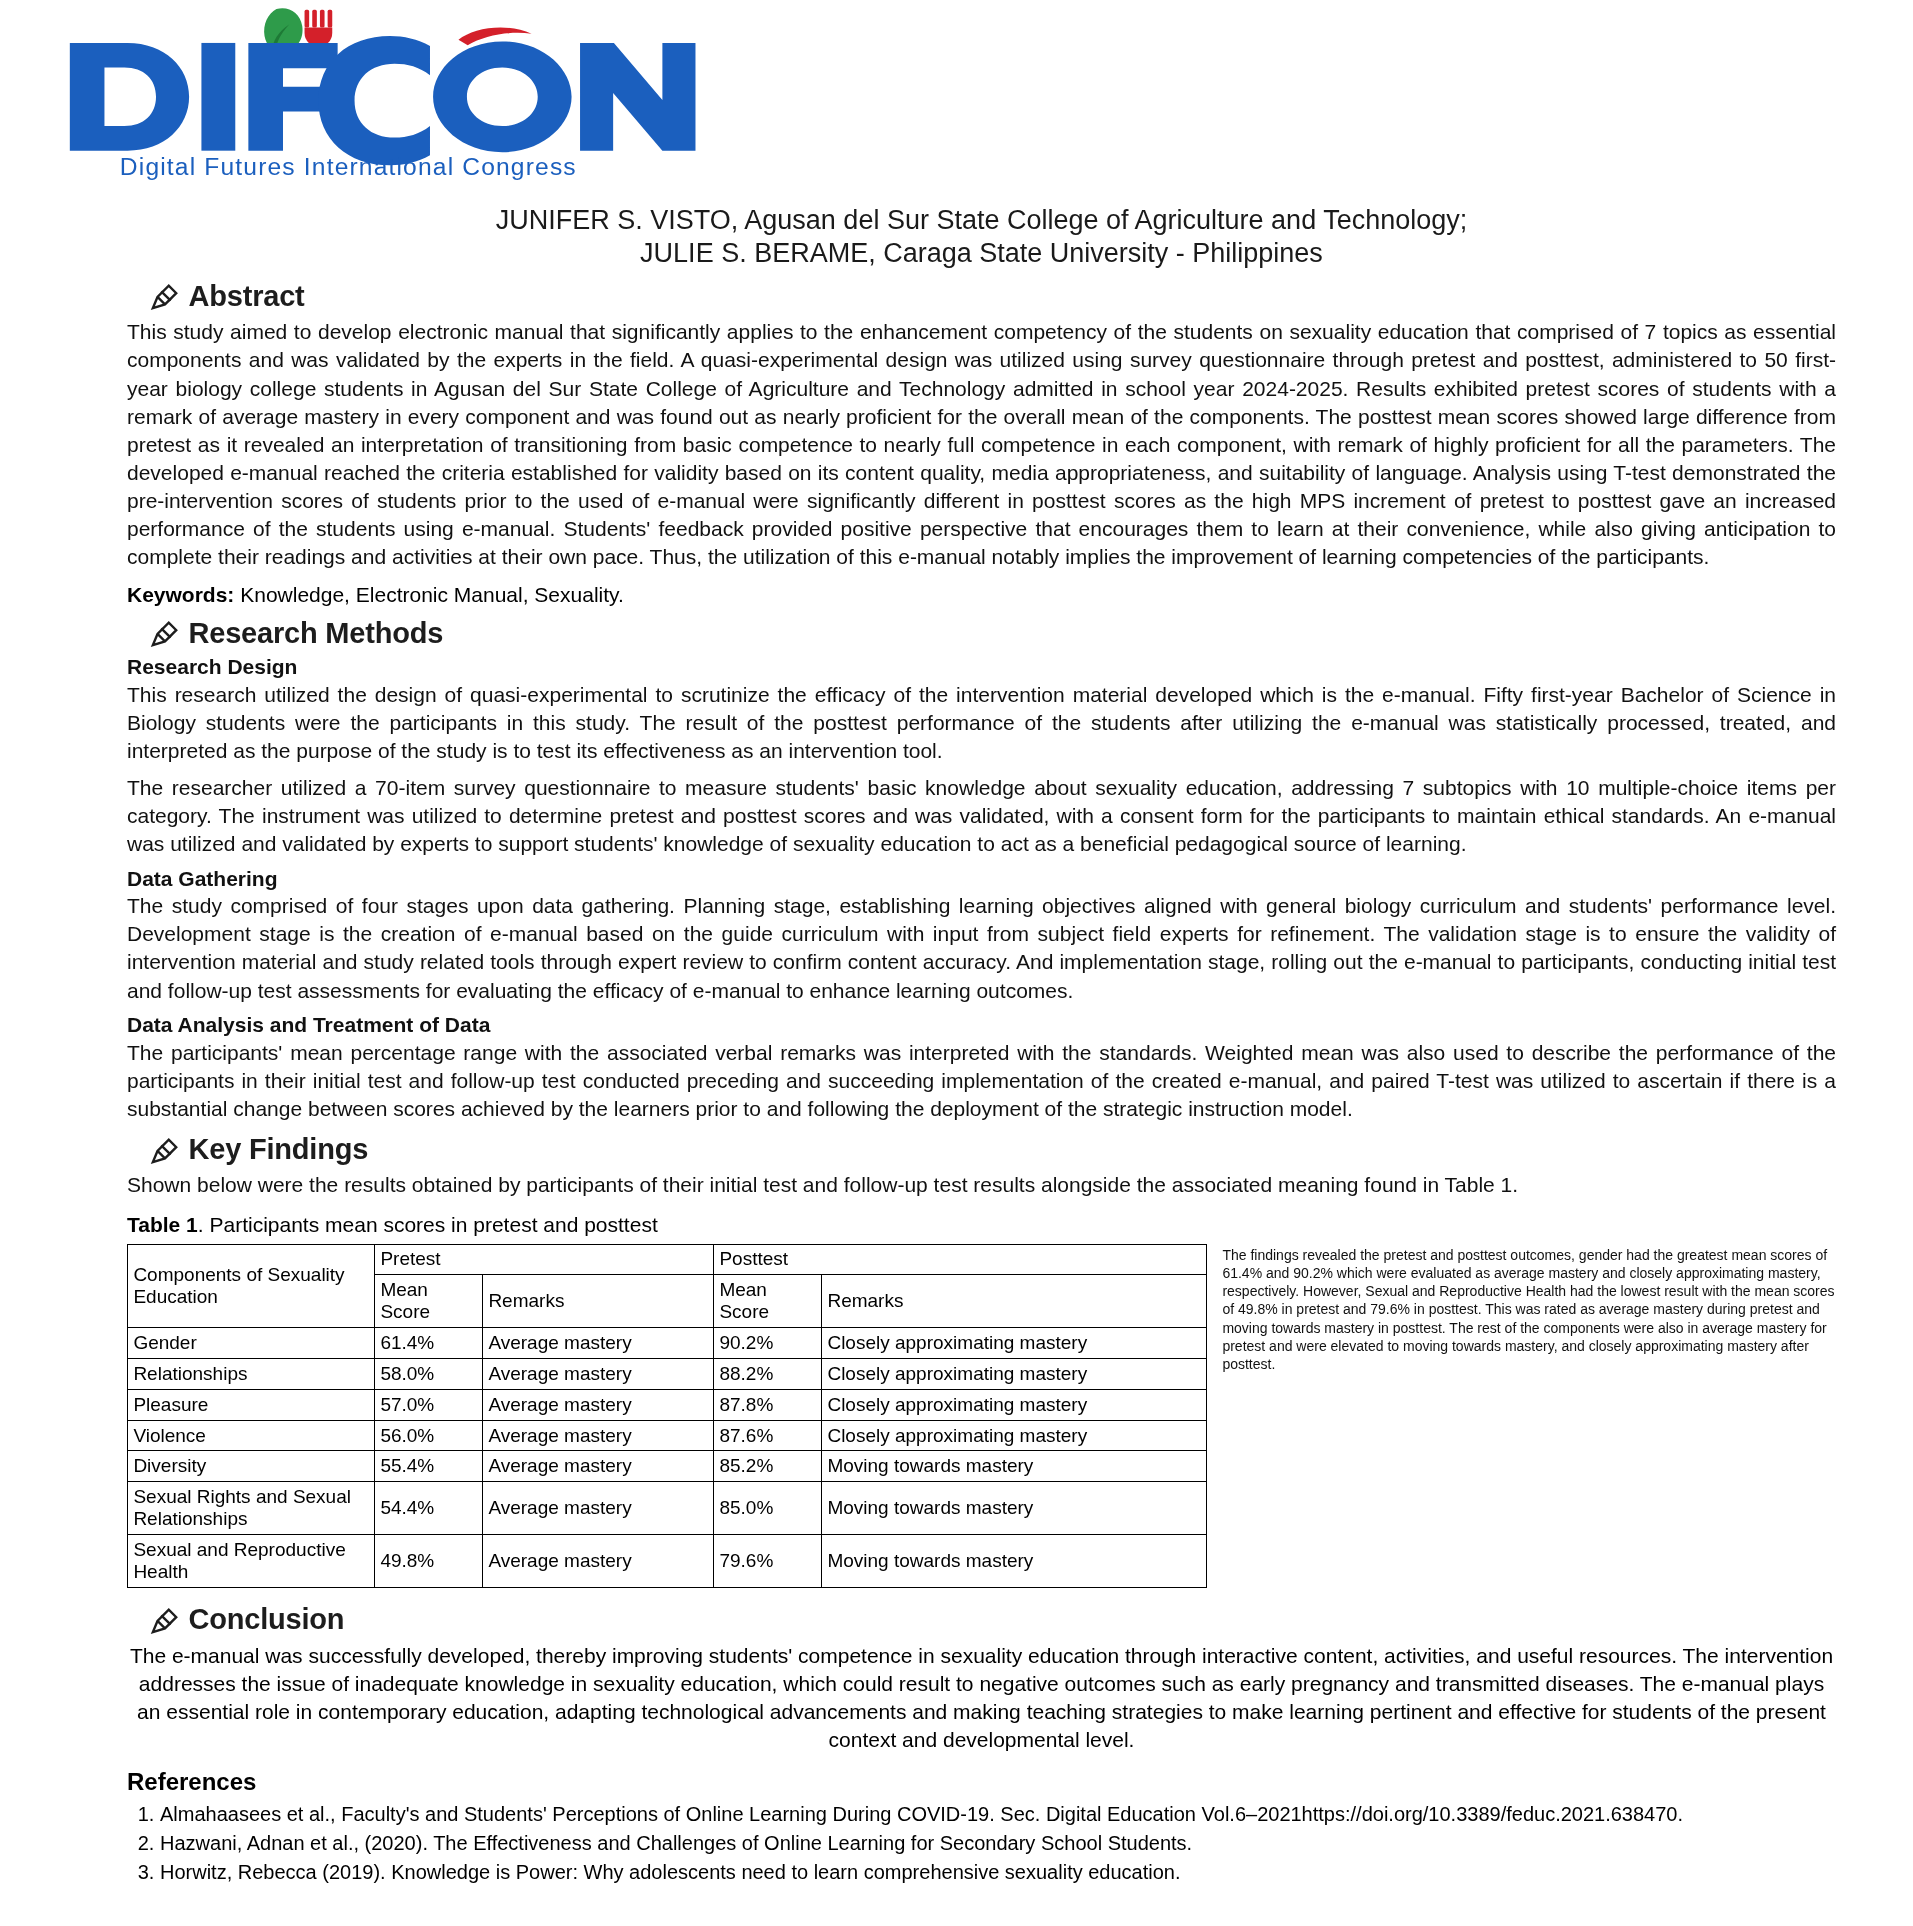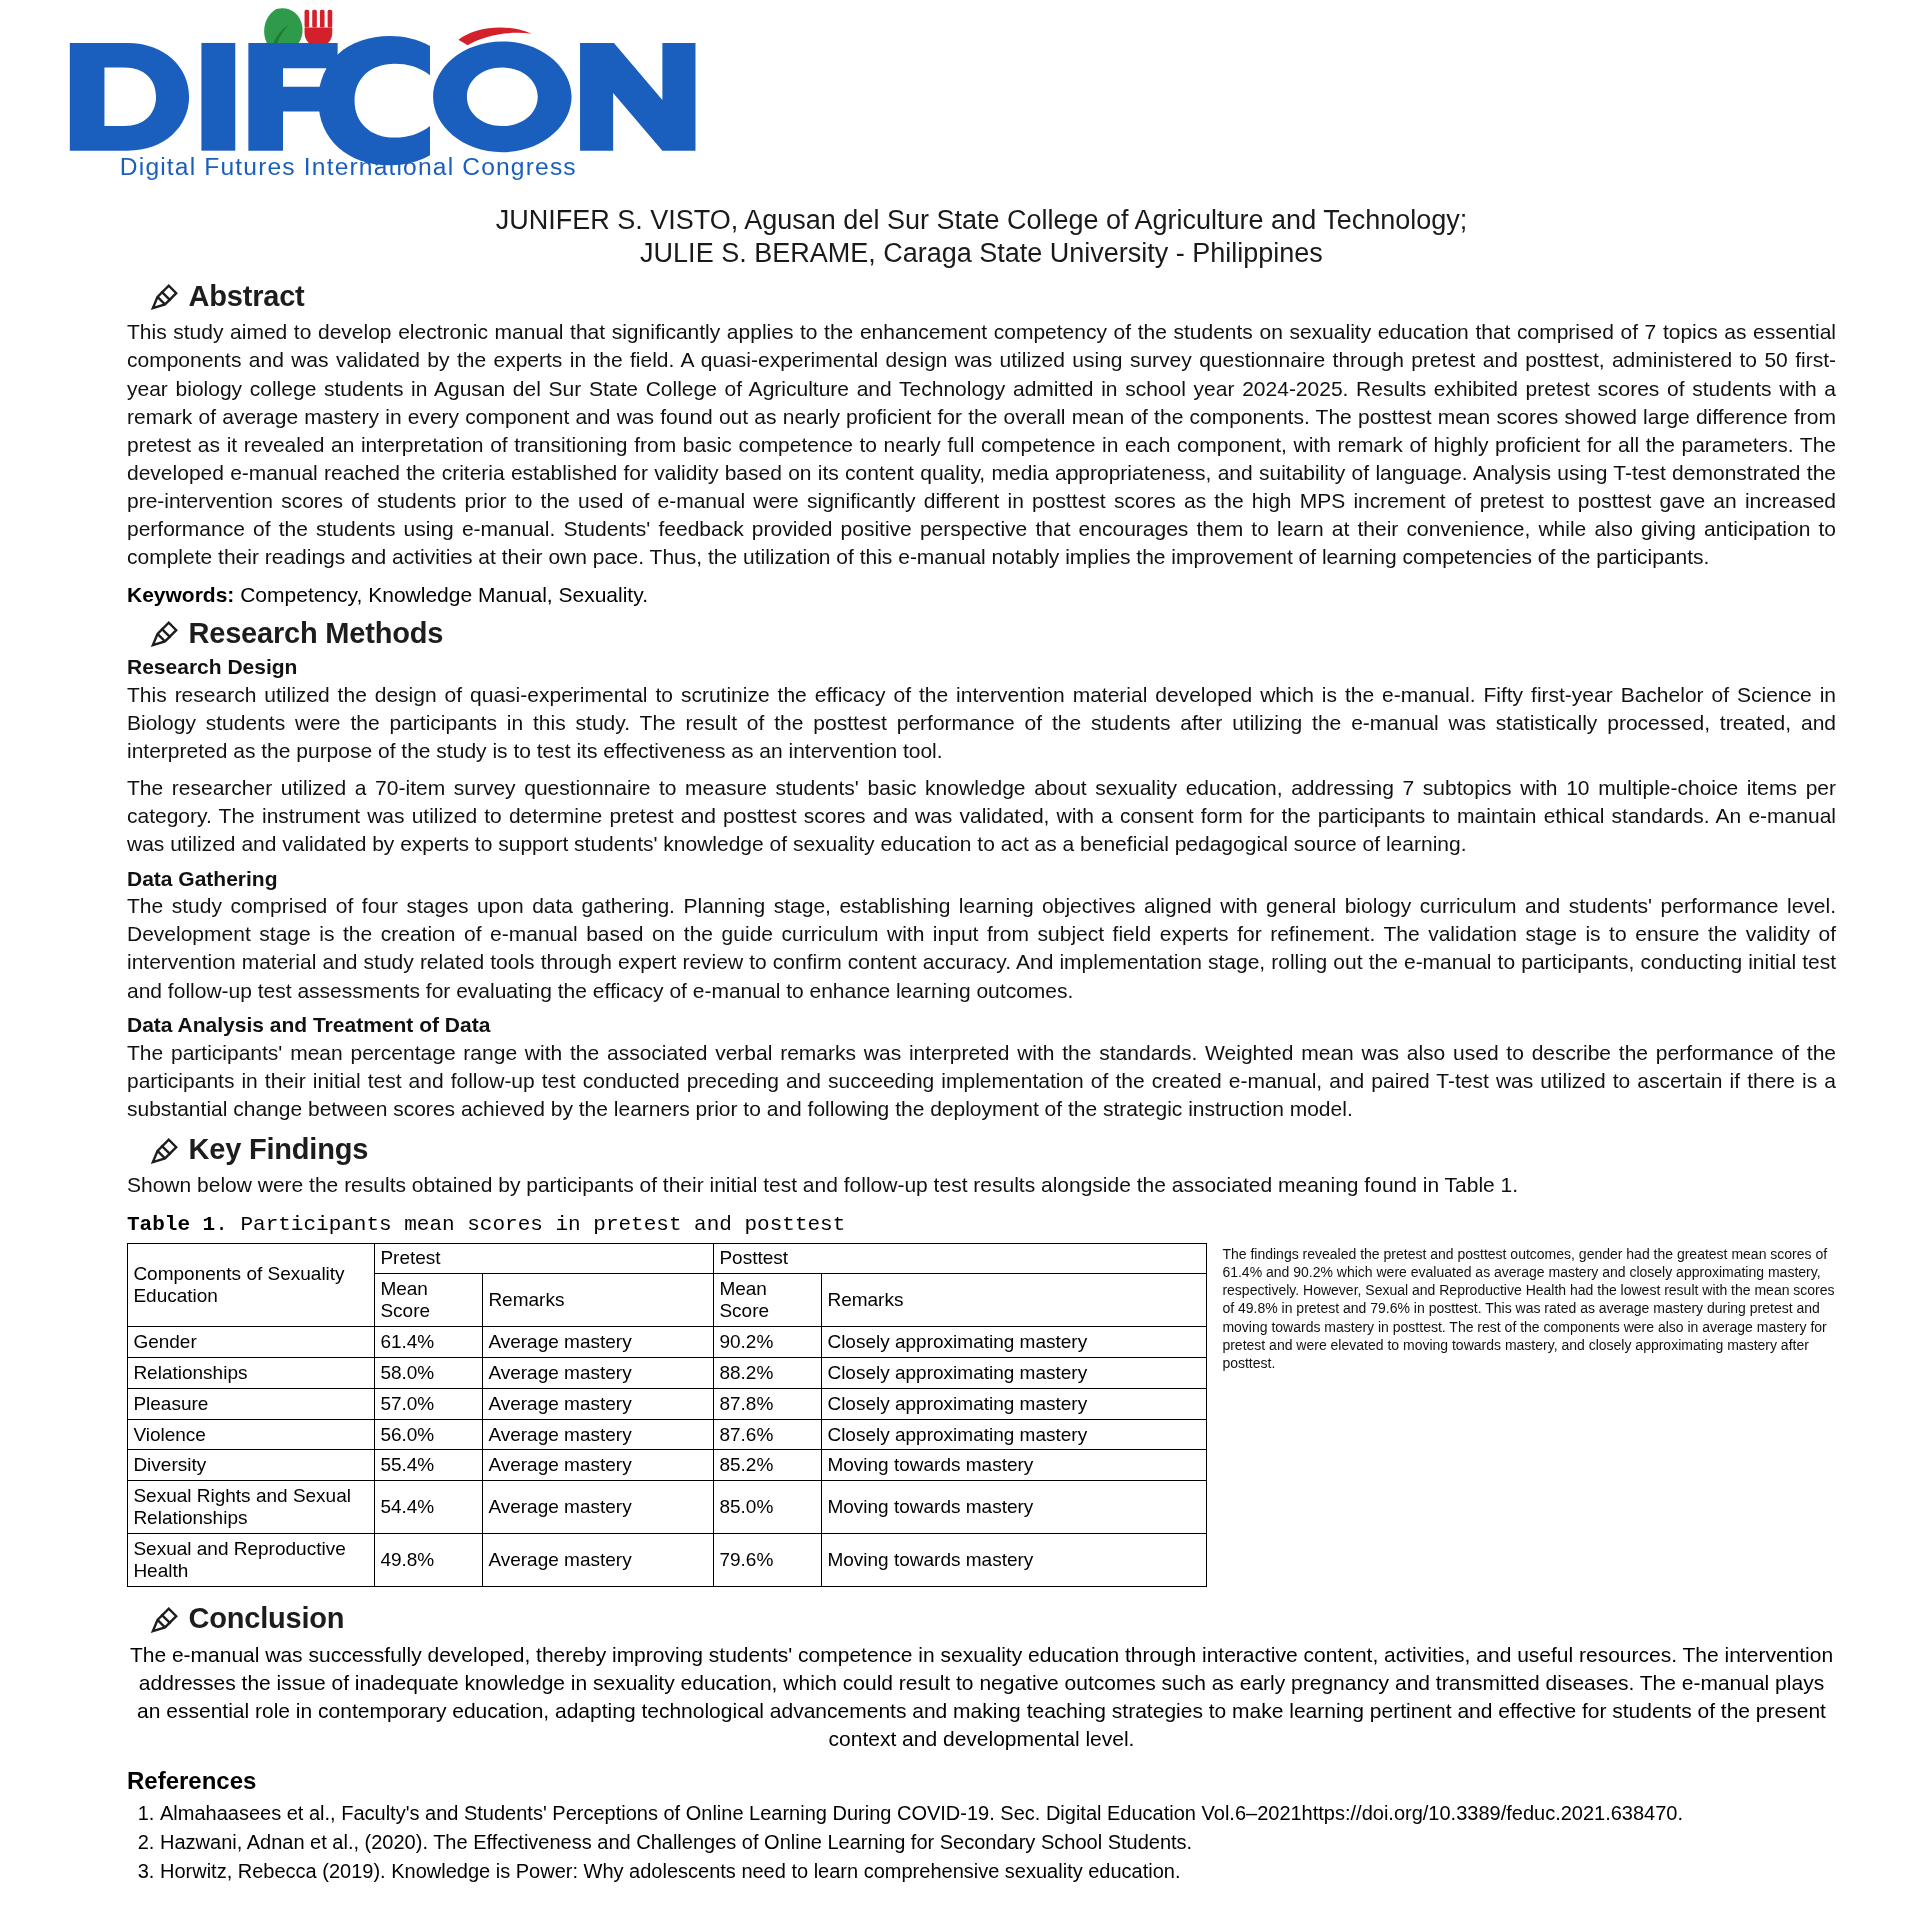--- a/index.html
+++ b/index.html
@@ -79,21 +79,20 @@
   }
   .keywords {
     font-size: 21px;
     margin: 11.6px 0 3.9px 0;
   }
   .keywords b { font-weight: bold; }
 
   .table-caption {
     font-size: 21px;
     margin: 13px 0 7px 0;
-    font-family: Liberation Mono, monospace;
   }
   
   .table-area {
     display: flex;
     gap: 15.4px;
     align-items: flex-start;
     margin-bottom: 15.4px;
   }
   table.results {
     border-collapse: collapse;
@@ -199,21 +198,21 @@
       <svg class="ico" viewBox="0 0 64 64">
         <path d="M6 58 L16 34 L40 10 L56 26 L32 50 Z" fill="none" stroke="#1d1d1d" stroke-width="5"></path>
         <path d="M16 34 L32 50" stroke="#1d1d1d" stroke-width="5"></path>
         <path d="M24 22 L44 42" stroke="#1d1d1d" stroke-width="5"></path>
       </svg>
       <div class="section-title">Abstract</div>
     </div>
     <p class="body">This study aimed to develop electronic manual that significantly applies to the enhancement competency of the students on sexuality education that comprised of 7 topics as essential components and was validated by the experts in the field. A quasi-experimental design was utilized using survey questionnaire through pretest and posttest, administered to 50 first-year biology college students in Agusan del Sur State College of Agriculture and Technology admitted in school year 2024-2025. Results exhibited pretest scores of students with a remark of average mastery in every component and was found out as nearly proficient for the overall mean of the components. The posttest mean scores showed large difference from pretest as it revealed an interpretation of transitioning from basic competence to nearly full competence in each component, with remark of highly proficient for all the parameters. The developed e-manual reached the criteria established for validity based on its content quality, media appropriateness, and suitability of language. Analysis using T-test demonstrated the pre-intervention scores of students prior to the used of e-manual were significantly different in posttest scores as the high MPS increment of pretest to posttest gave an increased performance of the students using e-manual. Students' feedback provided positive perspective that encourages them to learn at their convenience, while also giving anticipation to complete their readings and activities at their own pace. Thus, the utilization of this e-manual notably implies the improvement of learning competencies of the participants.</p>
     <div class="keywords">
       <b>Keywords:</b>
-      <span>Competency, Knowledge Manual, Sexuality.</span>
+      <span>Knowledge, Electronic Manual, Sexuality.</span>
     </div>
 
     <div class="section-head">
       <svg class="ico" viewBox="0 0 64 64">
         <path d="M6 58 L16 34 L40 10 L56 26 L32 50 Z" fill="none" stroke="#1d1d1d" stroke-width="5"></path>
         <path d="M16 34 L32 50" stroke="#1d1d1d" stroke-width="5"></path>
         <path d="M24 22 L44 42" stroke="#1d1d1d" stroke-width="5"></path>
       </svg>
       <div class="section-title">Research Methods</div>
     </div>

